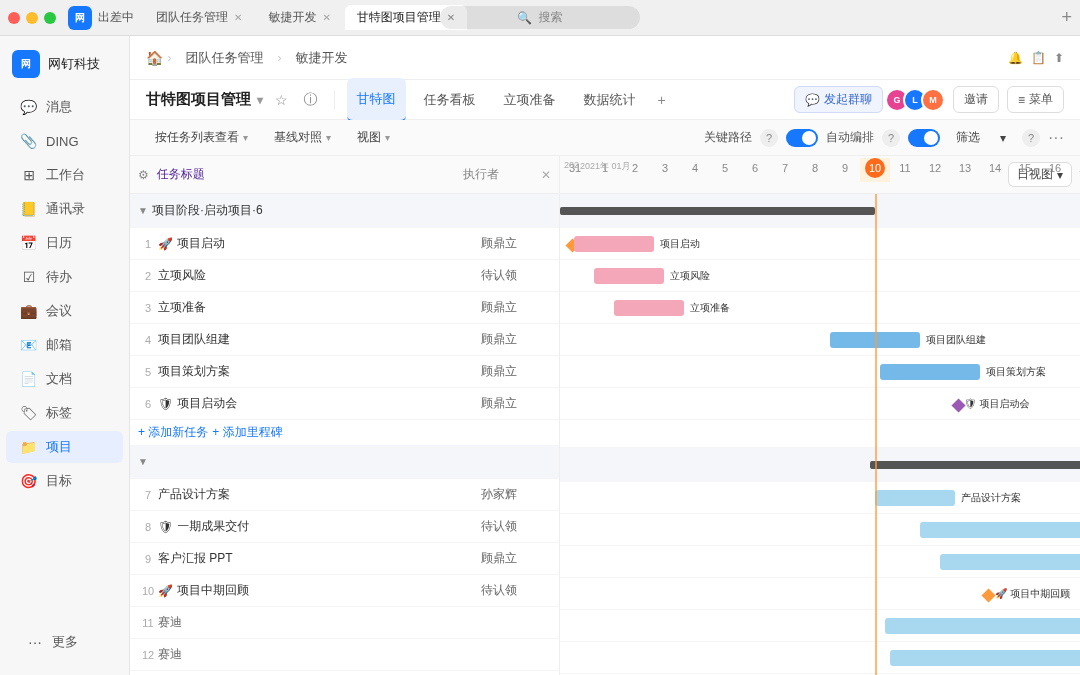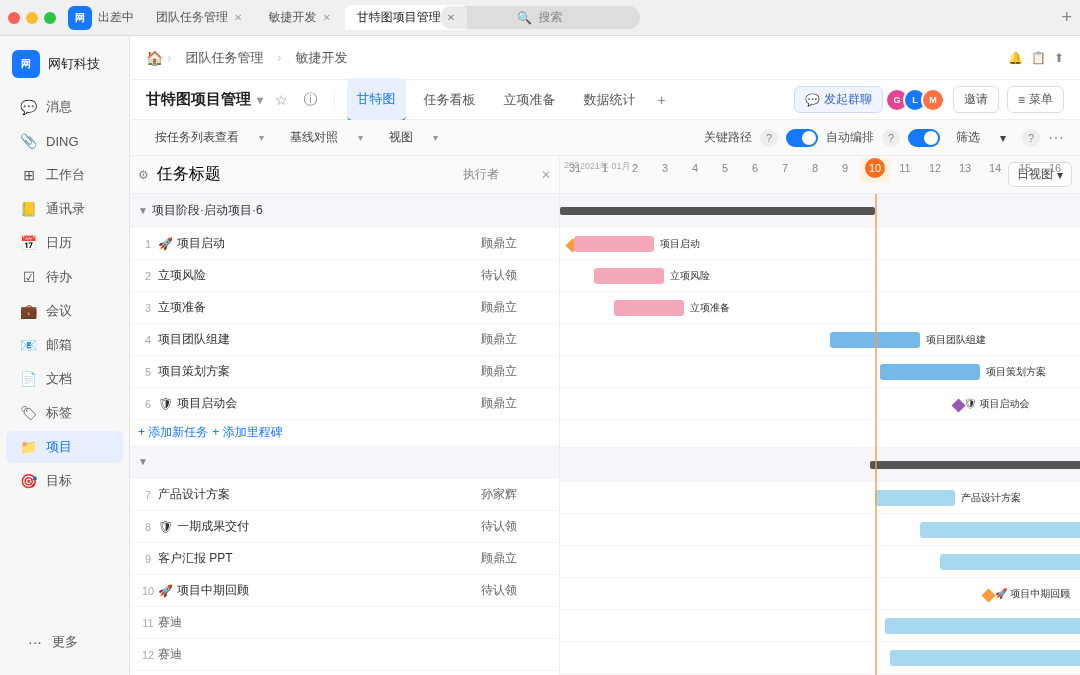--- a/index.html
+++ b/index.html
@@ -52,37 +52,37 @@
     .toolbar2-tab.active { background: #e8f0fe; color: #1677ff; border-bottom: 2px solid #1677ff; }
     .toolbar2-right { margin-left: auto; display: flex; align-items: center; gap: 8px; }
     .chat-btn { display: flex; align-items: center; gap: 4px; background: #f0f4ff; border: 1px solid #d0d9f5; border-radius: 6px; padding: 4px 10px; color: #3366cc; font-size: 12px; cursor: pointer; }
     .avatar-group { display: flex; align-items: center; }
     .avatar { width: 24px; height: 24px; border-radius: 50%; border: 2px solid white; margin-left: -6px; font-size: 9px; display: flex; align-items: center; justify-content: center; color: white; font-weight: bold; }
     .invite-btn { background: white; border: 1px solid #ddd; border-radius: 6px; padding: 4px 10px; color: #555; font-size: 12px; cursor: pointer; }
     .menu-btn { background: white; border: 1px solid #ddd; border-radius: 6px; padding: 4px 10px; color: #555; font-size: 12px; cursor: pointer; display: flex; align-items: center; gap: 4px; }
 
     
     .toolbar3 { height: 36px; border-bottom: 1px solid #eee; display: flex; align-items: center; padding: 0 16px; gap: 8px; background: #fafafa; }
-    .toolbar3-btn { display: flex; align-items: center; gap: 20px; padding: 3px 8px; border-radius: 4px; font-size: 12px; color: #444; cursor: pointer; border: 1px solid transparent; justify-content: space-between; }
+    .toolbar3-btn { display: flex; align-items: center; gap: 4px; padding: 3px 8px; border-radius: 4px; font-size: 12px; color: #444; cursor: pointer; border: 1px solid transparent; justify-content: space-between; }
     .toolbar3-btn .arrow { font-size: 10px; color: #999; }
     .toolbar3-right { margin-left: auto; display: flex; align-items: center; gap: 8px; }
     .key-path-label { font-size: 12px; color: #555; }
     .toggle-switch { width: 32px; height: 18px; background: #1677ff; border-radius: 9px; position: relative; cursor: pointer; }
     .toggle-switch .knob { width: 14px; height: 14px; background: white; border-radius: 50%; position: absolute; top: 2px; right: 2px; }
     .auto-arrange { font-size: 12px; color: #555; }
     .filter-btn { display: flex; align-items: center; gap: 20px; padding: 3px 8px; border-radius: 4px; font-size: 12px; color: #444; cursor: pointer; }
     .help-icon { width: 18px; height: 18px; border-radius: 50%; background: #eee; display: flex; align-items: center; justify-content: center; font-size: 11px; color: #888; cursor: pointer; }
     .more-icon { font-size: 16px; color: #888; cursor: pointer; }
 
     
     .gantt-area { display: flex; flex: 1; overflow: hidden; }
     .gantt-left { width: 430px; min-width: 430px; border-right: 1px solid #eee; display: flex; flex-direction: column; }
     .gantt-header-row { height: 38px; border-bottom: 1px solid #eee; display: flex; align-items: center; padding: 0 8px; gap: 8px; background: #fafafa; }
     .settings-icon { color: #888; cursor: pointer; }
-    .col-task { flex: 1; font-size: 16px; color: #000000; }
+    .col-task { flex: 1; font-size: 12px; color: #4c1d95; }
     .col-exec { width: 70px; font-size: 12px; color: #888; }
     .col-close { color: #aaa; cursor: pointer; }
     .gantt-rows { flex: 1; overflow-y: auto; overflow-x: hidden; }
     .gantt-row { display: flex; align-items: center; height: 32px; border-bottom: 1px solid #f5f5f5; padding: 0 8px; }
     .gantt-row.section { background: #f5f6fa; height: 34px; }
     .row-num { width: 20px; font-size: 11px; color: #aaa; text-align: center; flex-shrink: 0; }
     .row-task { flex: 1; display: flex; align-items: center; gap: 4px; font-size: 12px; color: #333; overflow: hidden; }
     .row-task .task-text { white-space: nowrap; overflow: hidden; text-overflow: ellipsis; }
     .row-exec { width: 70px; font-size: 12px; color: #666; }
     .section-toggle { color: #888; cursor: pointer; margin-right: 4px; font-size: 10px; }

